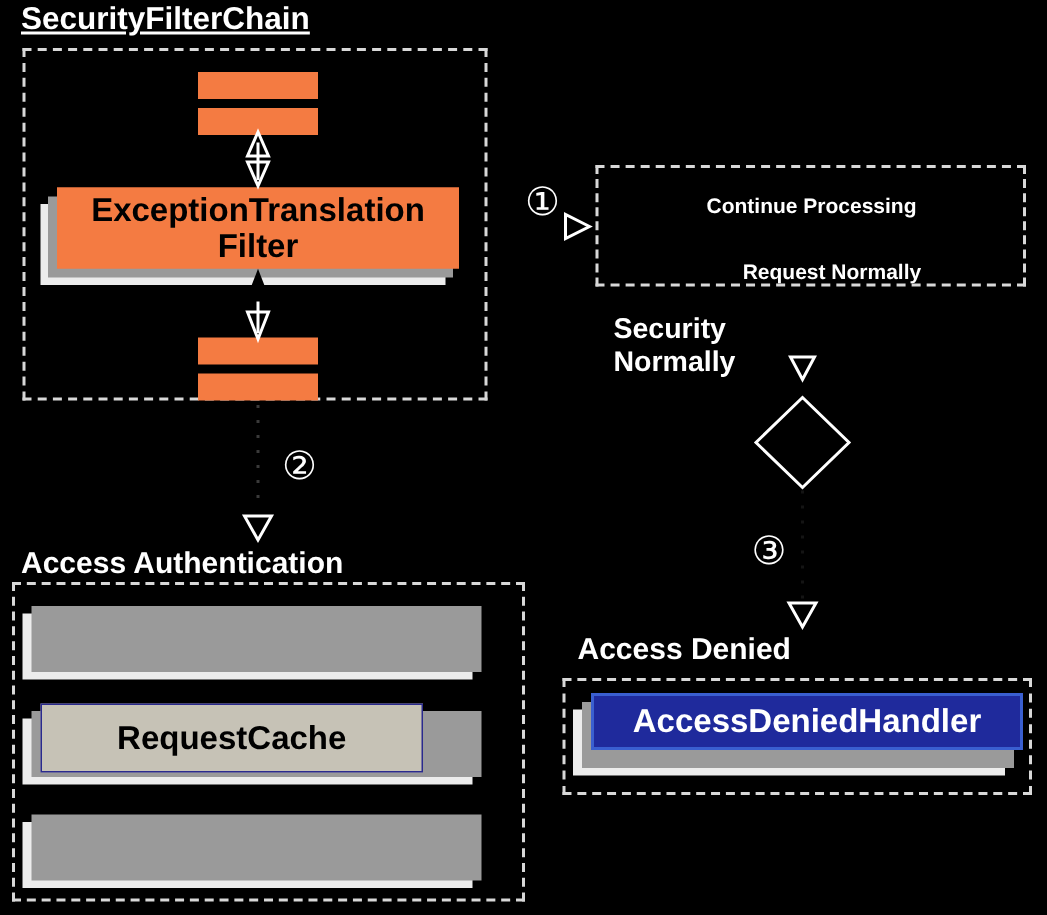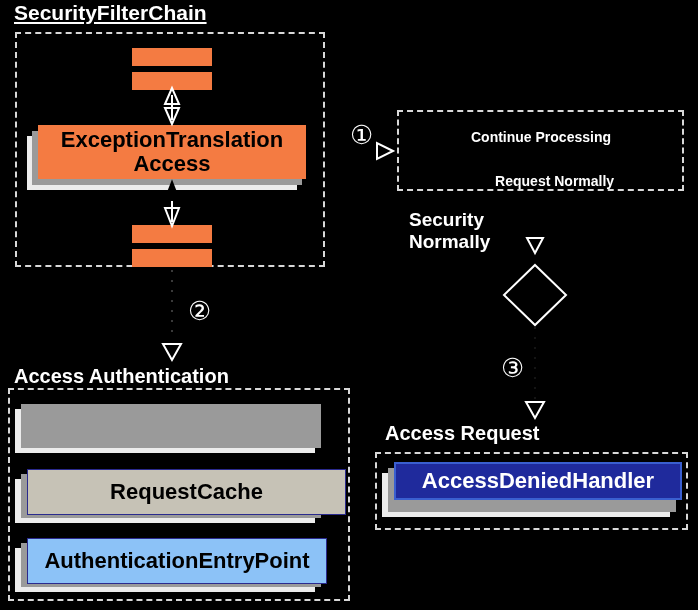--- a/index.html
+++ b/index.html
@@ -120,21 +120,21 @@
 
   <div class="dashed-box" style="left:15px; top:32px; width:310px; height:235px;"></div>
 
   <div class="bar" style="left:132px; top:48px; width:80px; height:18px;"></div>
   <div class="bar" style="left:132px; top:72px; width:80px; height:18px;"></div>
 
   <div class="shadow-white" style="left:27px; top:136px; width:270px; height:54px;"></div>
   <div class="shadow-gray" style="left:32px; top:131px; width:270px; height:54px;"></div>
   <div class="node orange" style="left:38px; top:125px; width:268px; height:54px;">
     <span class="node-label" style="white-space:pre-line;">ExceptionTranslation
-Access</span>
+Filter</span>
   </div>
 
   <div class="bar" style="left:132px; top:225px; width:80px; height:18px;"></div>
   <div class="bar" style="left:132px; top:249px; width:80px; height:18px;"></div>
 
   <div class="step" style="left:350px; top:122px;">①</div>
 
   <div class="dashed-box" style="left:397px; top:110px; width:287px; height:81px;"></div>
   <div class="label" style="left:404px; top:126px; width:274px; text-align:center; font-size:14px;"><span>Continue Processing</span><br>
        <span>Request Normally</span></div>
@@ -146,33 +146,30 @@
 
   <div class="label" style="left:14px; top:365px; font-size:20px;">Access Authentication</div>
 
   <div class="dashed-box" style="left:8px; top:388px; width:342px; height:213px;"></div>
 
   <div class="shadow-white" style="left:15px; top:409px; width:300px; height:44px;"></div>
   <div class="shadow-gray" style="left:21px; top:404px; width:300px; height:44px;"></div>
 
   <div class="shadow-white" style="left:15px; top:479px; width:300px; height:44px;"></div>
   <div class="shadow-gray" style="left:21px; top:474px; width:300px; height:44px;"></div>
-  <div class="node gray" style="left:27px; top:469px; width:319px; height:46px;">
+  <div class="node gray" style="left:27px; top:469px; width:255px; height:46px;">
     <span class="node-label">RequestCache</span>
   </div>
 
   <div class="shadow-white" style="left:15px; top:548px; width:300px; height:44px;"></div>
   <div class="shadow-gray" style="left:21px; top:543px; width:300px; height:44px;"></div>
-  <div class="node blue" style="left:27px; top:538px; width:300px; height:46px;">
-    <span class="node-label">AuthenticationEntryPoint</span>
-  </div>
 
   <div class="step" style="left:501px; top:355px;">③</div>
 
-  <div class="label" style="left:385px; top:422px; font-size:20px;">Access Request</div>
+  <div class="label" style="left:385px; top:422px; font-size:20px;">Access Denied</div>
 
   <div class="dashed-box" style="left:375px; top:452px; width:313px; height:78px;"></div>
 
   <div class="shadow-white" style="left:382px; top:473px; width:288px; height:44px;"></div>
   <div class="shadow-gray" style="left:388px; top:468px; width:288px; height:44px;"></div>
   <div class="node navy" style="left:394px; top:462px; width:288px; height:38px;">
     <span class="node-label">AccessDeniedHandler</span>
   </div>
 
   <svg id="wires" viewBox="0 0 698 610" width="698" height="610">

